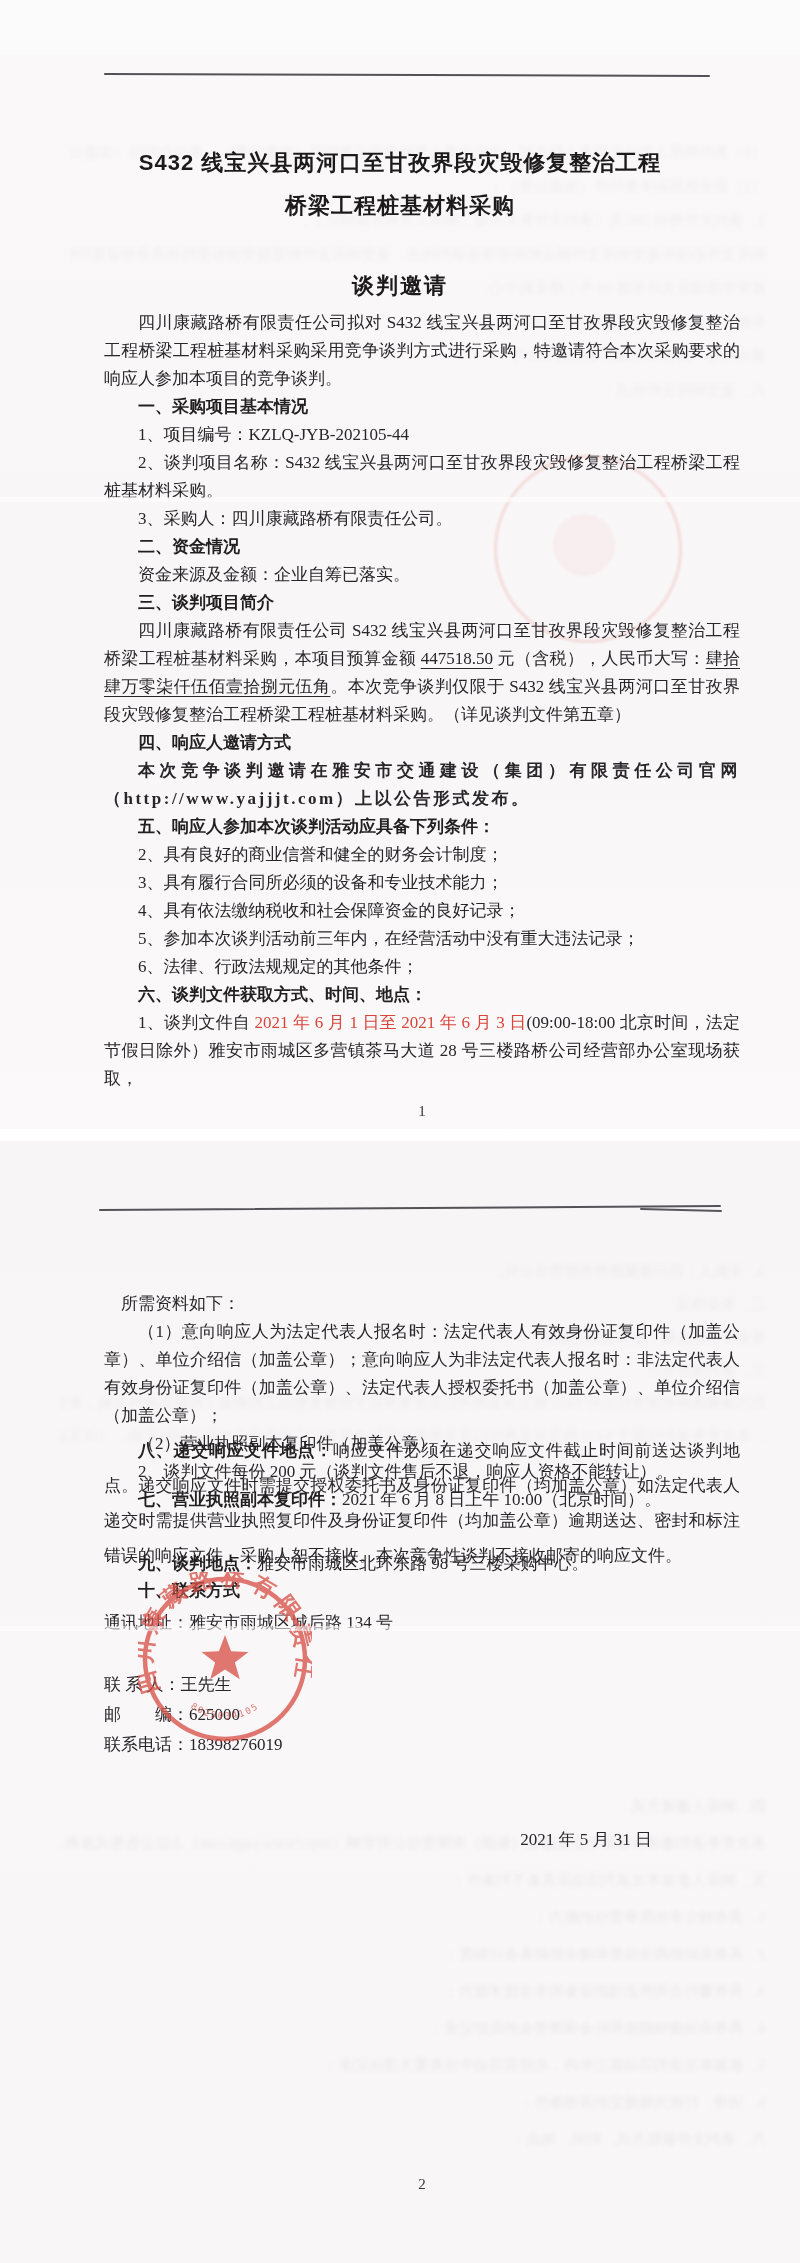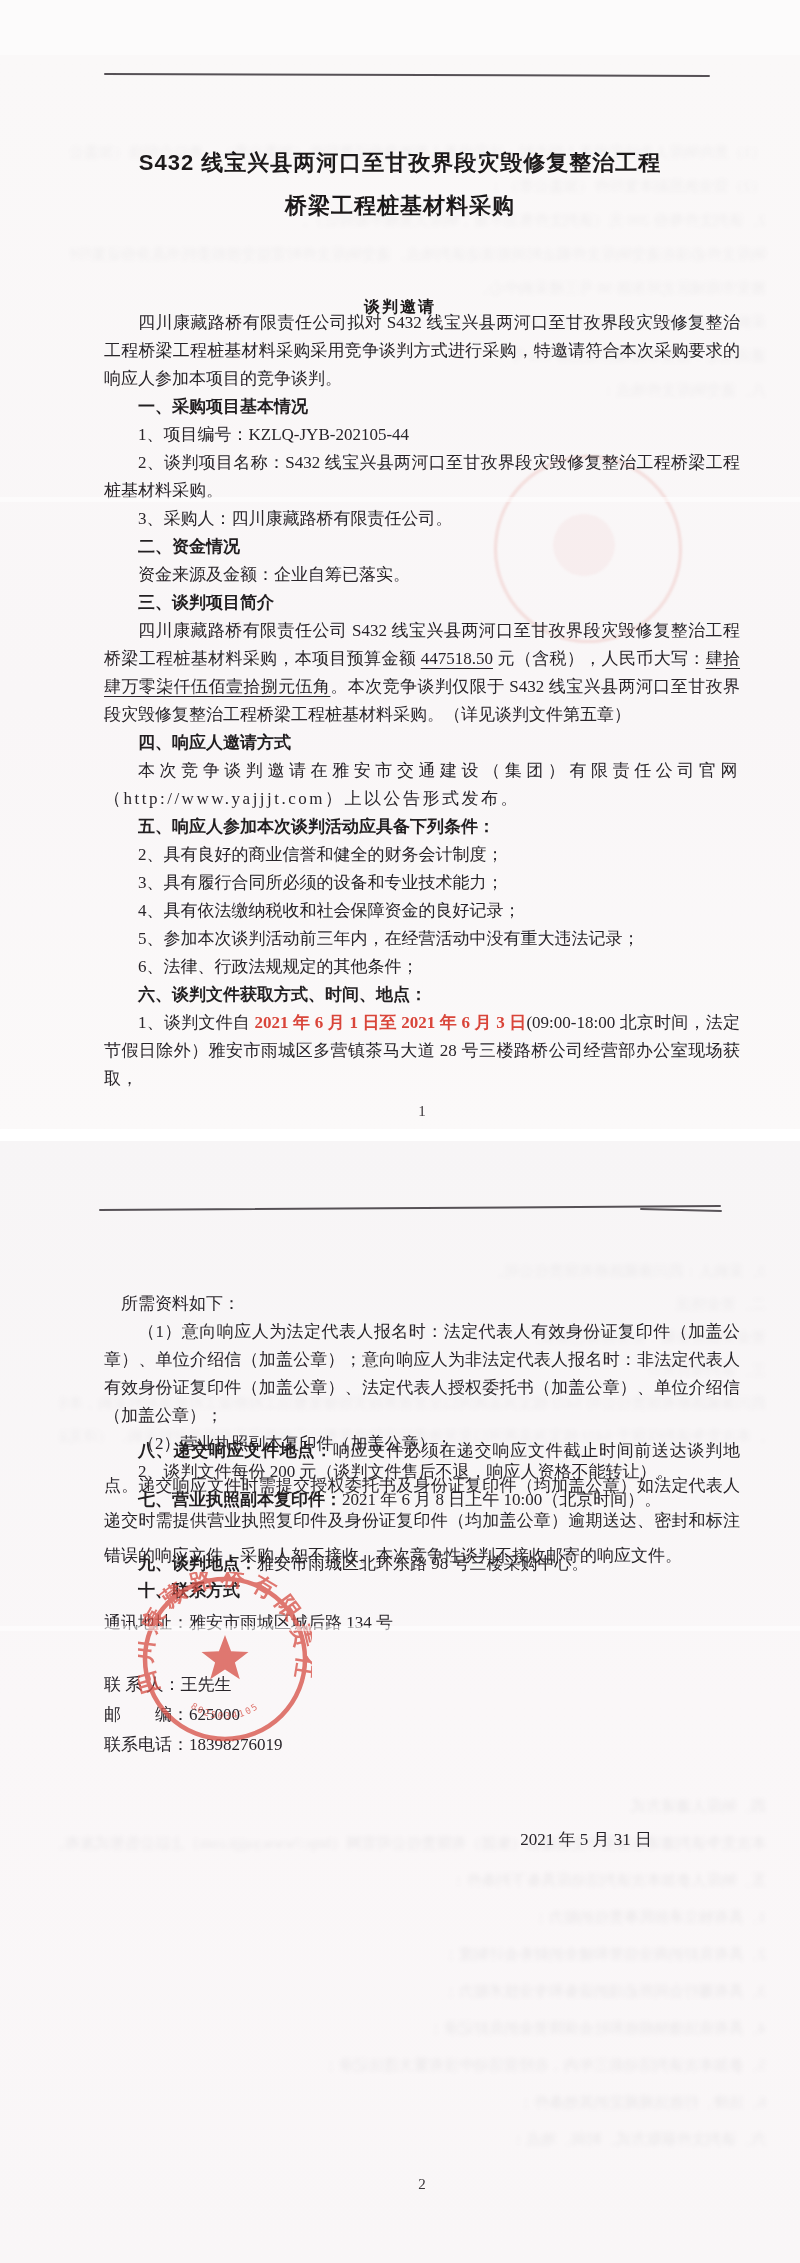--- a/index.html
+++ b/index.html
@@ -16,32 +16,32 @@
   #page2{top:1141px;height:1122px;background:linear-gradient(180deg,#f7f5f6 0%,#faf7f8 50%,#f9f6f7 100%);}
   .edge-line{position:absolute;height:2px;background:#565156;border-radius:2px;}
   #p1-edge{left:104px;top:19px;width:606px;transform:rotate(0.18deg);}
   #p2-edge{left:99px;top:66px;width:622px;transform:rotate(-0.35deg);}
   #p2-edge2{left:640px;top:68px;width:82px;height:2px;transform:rotate(1.4deg);background:#5a555a;}
   .streak{position:absolute;left:0;width:800px;height:5px;background:rgba(255,255,255,.55);}
 
   .title{position:absolute;left:60px;right:60px;top:86px;text-align:center;
     font-family:"Liberation Sans","DejaVu Sans",sans-serif;
     font-weight:bold;font-size:22px;line-height:43px;color:#1d1a1b;letter-spacing:1px;}
-  .subtitle{position:absolute;left:60px;right:60px;top:242px;text-align:center;
+  .subtitle{position:absolute;left:60px;right:60px;top:216px;text-align:center;
     font-family:"Liberation Sans","DejaVu Sans",sans-serif;
-    font-weight:bold;font-size:16px;color:#1d1a1b;letter-spacing:2px;}
+    font-weight:bold;font-size:22px;color:#1d1a1b;letter-spacing:2px;}
 
   .body-col{position:absolute;left:104px;right:60px;font-size:17px;}
   #p1-body{top:254px;line-height:28px;}
   .para{text-indent:2em;margin:0;text-align:justify;}
   .line{text-indent:2em;margin:0;white-space:nowrap;}
   .hd{font-weight:bold;font-family:"Liberation Sans","DejaVu Sans",sans-serif;color:#221f21;}
   .u{text-decoration:underline;text-underline-offset:4px;}
-  .red{color:#d9453a;font-weight:bold;}
-  .spread{letter-spacing:2.5px;}
+  .red{color:#d9453a;}
+  .spread{letter-spacing:2.5px;font-weight:bold;}
   .pageno{position:absolute;left:104px;right:60px;text-align:center;font-size:15px;color:#3a363a;}
   #p1-no{top:1048px;}
   #p2-no{top:1032px;}
 
   #p2-blockA{top:1242px;line-height:28px;}
   .body-col.abs2{position:absolute;}
   #p2-blockB{top:1433px;line-height:35px;}
   #p2-blockC{top:1550px;line-height:27px;}
   #p2-blockD{top:1608px;line-height:30px;}
   #p2-date{top:1828px;text-align:right;padding-right:88px;font-size:17px;}

